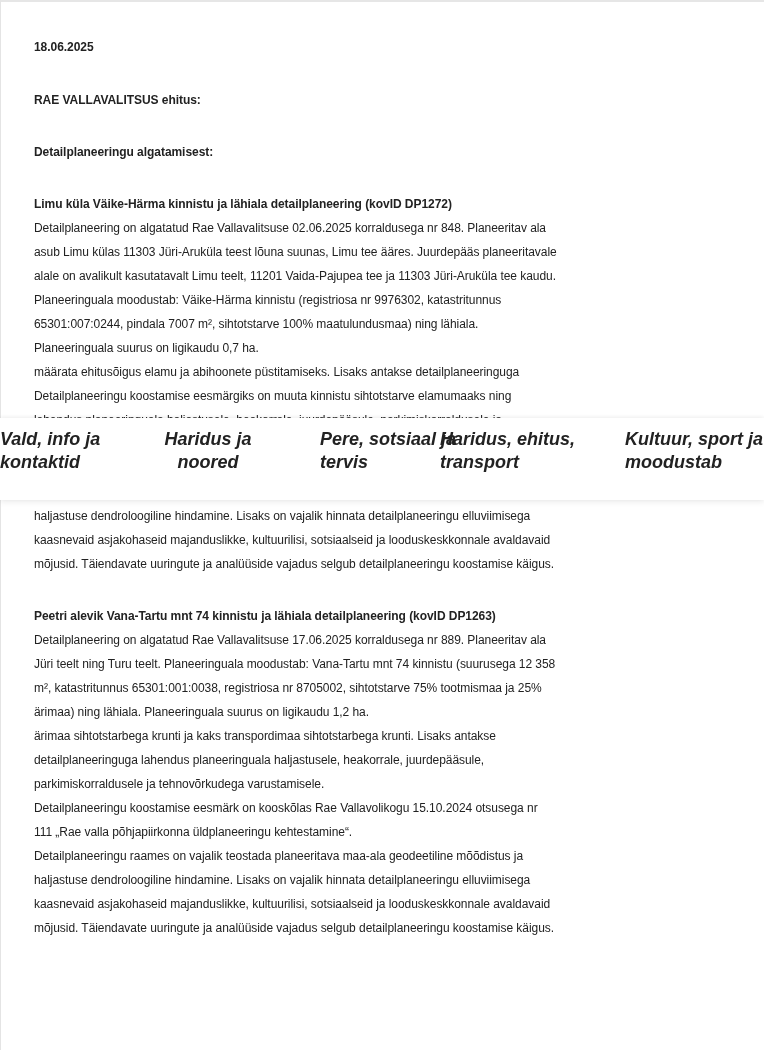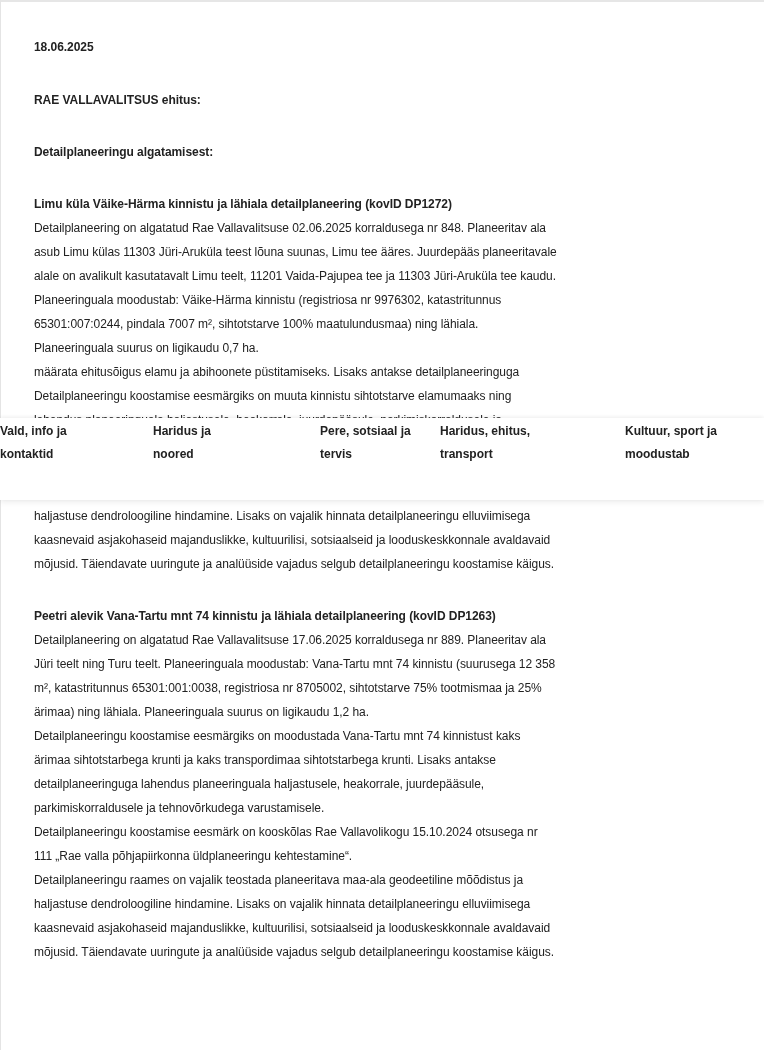--- a/index.html
+++ b/index.html
@@ -52,30 +52,31 @@
       left: 0;
       top: 418px;
       width: 764px;
       height: 82px;
       background: #ffffff;
       box-shadow: 0 2px 6px rgba(0,0,0,0.08), 0 -1px 4px rgba(0,0,0,0.05);
       z-index: 10;
     }
     .nav-item {
       position: absolute;
-      top: 2px;
-      font-size: 12px;
+      top: 10px;
+      font-size: 18px;
       line-height: 23px;
       font-weight: bold;
       color: #222222;
       cursor: pointer;
+      font-style: italic;
     }
     .nav-item span { display: block; }
     .nav-1 { left: 0px; width: 130px; }
-    .nav-2 { left: 153px; width: 110px; }
+    .nav-2 { left: 153px; width: 110px; text-align: center; }
     .nav-3 { left: 284px; width: 140px; margin-left: 36px; }
     .nav-4 { left: 440px; width: 160px; }
     .nav-5 { left: 625px; width: 139px; }
   </style>
 </head>
 <body>
 
 <div class="doc-card">
   <div class="doc-content">
     <p class="strong">18.06.2025</p>
@@ -105,21 +106,20 @@
     </div>
 
     <div class="gap"></div>
 
     <div>
       <p class="strong">Peetri alevik Vana-Tartu mnt 74 kinnistu ja lähiala detailplaneering (kovID DP1263)</p>
       <p>Detailplaneering on algatatud Rae Vallavalitsuse 17.06.2025 korraldusega nr 889. Planeeritav ala</p>
       <p>Jüri teelt ning Turu teelt. Planeeringuala moodustab: Vana-Tartu mnt 74 kinnistu (suurusega 12 358</p>
       <p>m², katastritunnus 65301:001:0038, registriosa nr 8705002, sihtotstarve 75% tootmismaa ja 25%</p>
       <p>ärimaa) ning lähiala. Planeeringuala suurus on ligikaudu 1,2 ha.</p>
-      <p>Detailplaneeringu koostamise eesmärgiks on moodustada Vana-Tartu mnt 74 kinnistust kaks</p>
       <p>ärimaa sihtotstarbega krunti ja kaks transpordimaa sihtotstarbega krunti. Lisaks antakse</p>
       <p>detailplaneeringuga lahendus planeeringuala haljastusele, heakorrale, juurdepääsule,</p>
       <p>parkimiskorraldusele ja tehnovõrkudega varustamisele.</p>
       <p>Detailplaneeringu koostamise eesmärk on kooskõlas Rae Vallavolikogu 15.10.2024 otsusega nr</p>
       <p>111 „Rae valla põhjapiirkonna üldplaneeringu kehtestamine“.</p>
       <p>Detailplaneeringu raames on vajalik teostada planeeritava maa-ala geodeetiline mõõdistus ja</p>
       <p>haljastuse dendroloogiline hindamine. Lisaks on vajalik hinnata detailplaneeringu elluviimisega</p>
       <p>kaasnevaid asjakohaseid majanduslikke, kultuurilisi, sotsiaalseid ja looduskeskkonnale avaldavaid</p>
       <p>mõjusid. Täiendavate uuringute ja analüüside vajadus selgub detailplaneeringu koostamise käigus.</p>
     </div>

